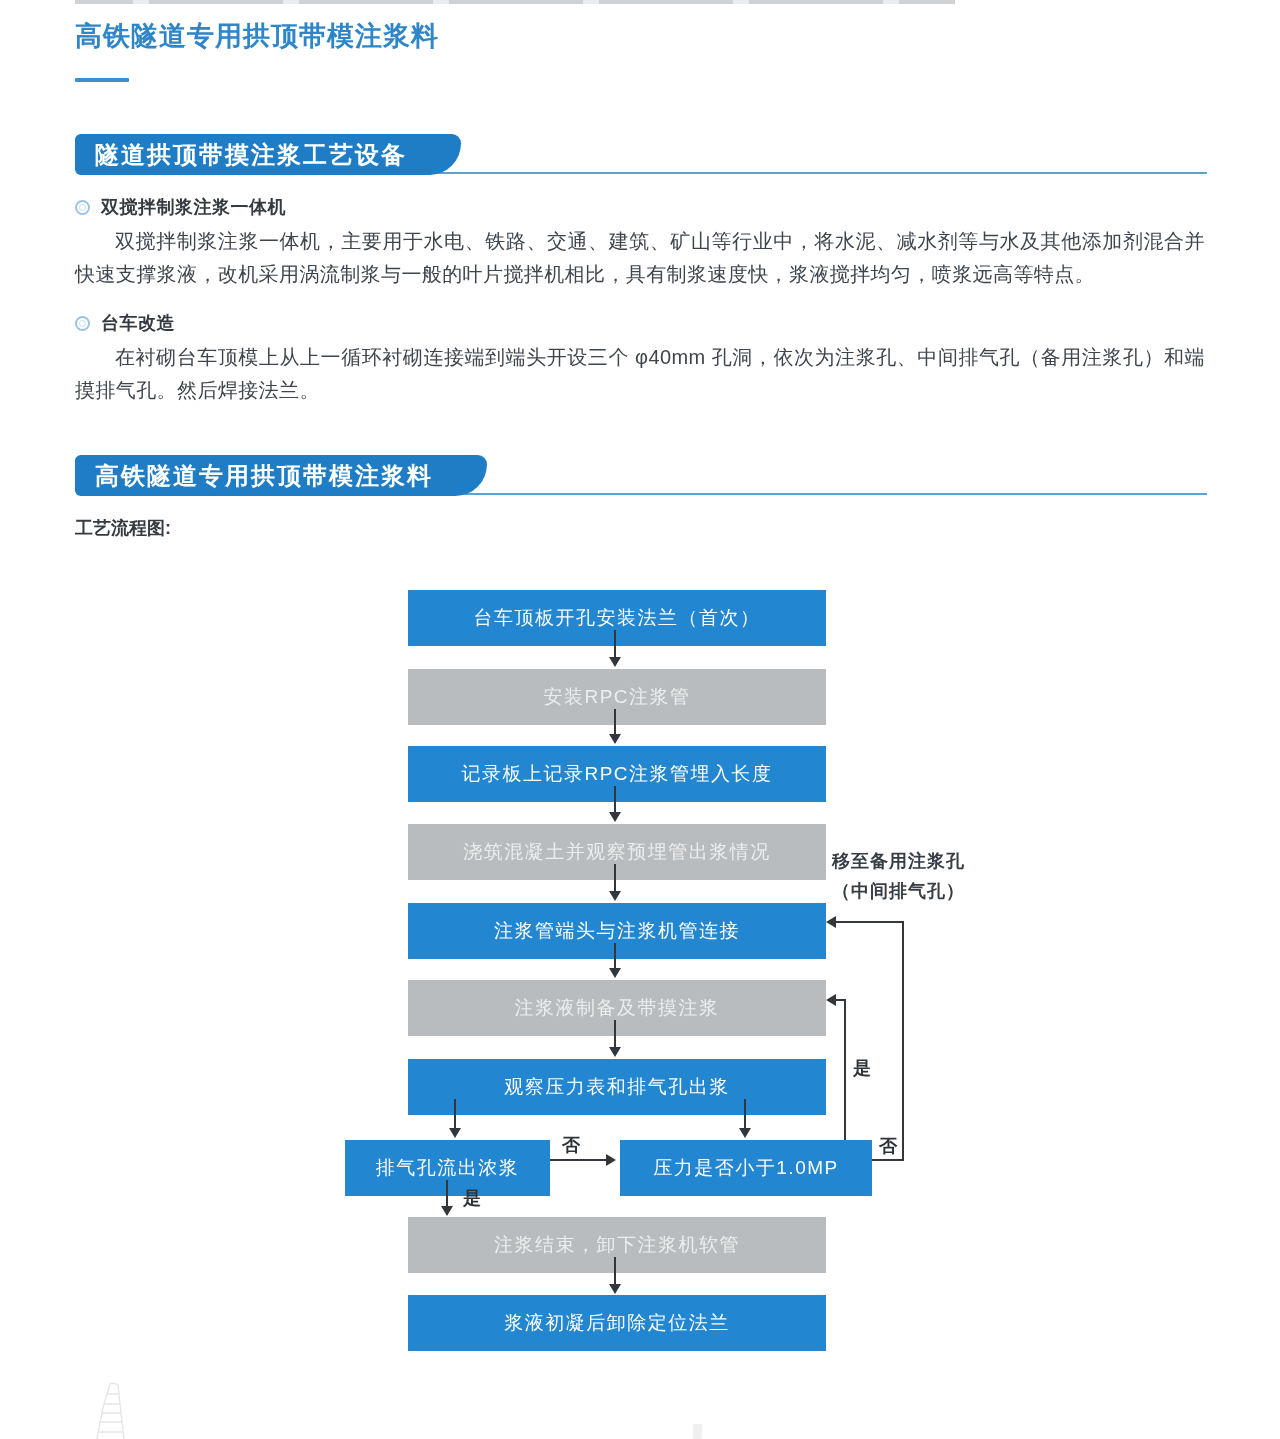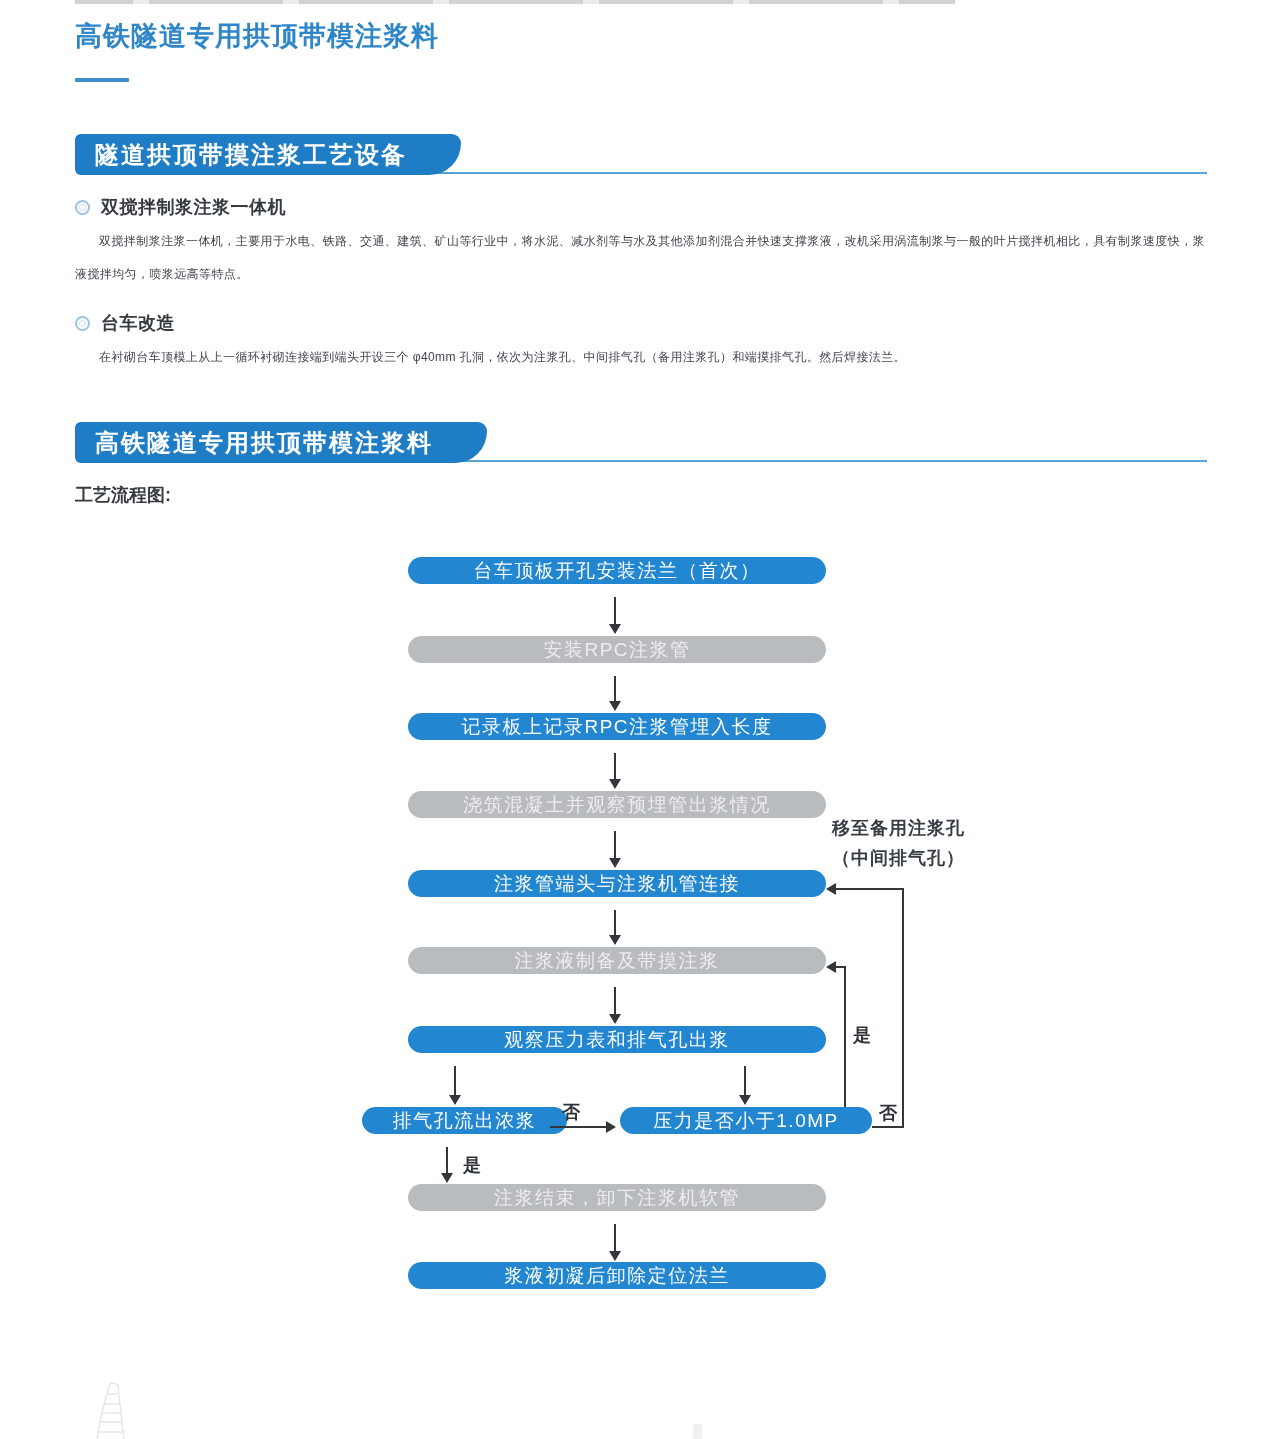--- a/index.html
+++ b/index.html
@@ -37,27 +37,27 @@
     border-radius:10px 16px 55px 10px;
   }
   .bullet-item{display:flex;align-items:center;gap:11px;margin-top:20px;}
   .ring-icon{
     width:15px;height:15px;border:2px solid #9cc3e2;border-radius:50%;
     display:inline-block;position:relative;flex:none;
   }
   .ring-icon::after{content:"";position:absolute;inset:2px;border:1.5px solid #c6def0;border-radius:50%;}
   .bullet-heading{font-size:18px;font-weight:bold;color:#343a40;letter-spacing:.5px;}
   p.body-text{
-    margin-top:6px;font-size:12px;line-height:33px;text-align:justify;
+    margin-top:6px;font-size:20px;line-height:33px;text-align:justify;
     text-indent:2em;color:#3f454c;letter-spacing:.4px;
   }
   .diagram-label{margin-top:20px;font-size:18px;font-weight:bold;color:#343a40;}
   .flow{position:relative;margin-top:50px;margin-left:-75px;width:1280px;height:760px;}
   .node{
-    position:absolute;height:27px;border-radius:16px;
+    position:absolute;height:56px;border-radius:0;
     display:flex;align-items:center;justify-content:center;
     font-size:19px;letter-spacing:1.5px;
   }
   .node.blue{background:var(--node-blue);color:#fcfdfe;}
   .node.gray{background:var(--node-gray);color:#ebedee;}
   .vl{position:absolute;width:2px;background:var(--arrow-dark);}
   .hl{position:absolute;height:2px;background:var(--arrow-dark);}
   .ah-d{position:absolute;width:0;height:0;border-left:6px solid transparent;border-right:6px solid transparent;border-top:10px solid var(--arrow-dark);}
   .ah-l{position:absolute;width:0;height:0;border-top:6px solid transparent;border-bottom:6px solid transparent;border-right:10px solid var(--arrow-dark);}
   .ah-r{position:absolute;width:0;height:0;border-top:6px solid transparent;border-bottom:6px solid transparent;border-left:10px solid var(--arrow-dark);}
@@ -105,21 +105,21 @@
 
   <div class="flow">
 
     <div class="node blue" style="left:408px;top:0;width:418px;">台车顶板开孔安装法兰（首次）</div>
     <div class="node gray" style="left:408px;top:79px;width:418px;">安装RPC注浆管</div>
     <div class="node blue" style="left:408px;top:156px;width:418px;">记录板上记录RPC注浆管埋入长度</div>
     <div class="node gray" style="left:408px;top:234px;width:418px;">浇筑混凝土并观察预埋管出浆情况</div>
     <div class="node blue" style="left:408px;top:313px;width:418px;">注浆管端头与注浆机管连接</div>
     <div class="node gray" style="left:408px;top:390px;width:418px;">注浆液制备及带摸注浆</div>
     <div class="node blue" style="left:408px;top:469px;width:418px;">观察压力表和排气孔出浆</div>
-    <div class="node blue" style="left:362px;top:550px;width:205px;">排气孔流出浓浆</div>
+    <div class="node blue" style="left:345px;top:550px;width:205px;">排气孔流出浓浆</div>
     <div class="node blue" style="left:620px;top:550px;width:252px;">压力是否小于1.0MP</div>
     <div class="node gray" style="left:408px;top:627px;width:418px;">注浆结束，卸下注浆机软管</div>
     <div class="node blue" style="left:408px;top:705px;width:418px;">浆液初凝后卸除定位法兰</div>
 
     <div class="vl" style="left:614px;top:40px;height:29px;"></div>
     <div class="ah-d" style="left:609px;top:67px;"></div>
 
     <div class="vl" style="left:614px;top:119px;height:27px;"></div>
     <div class="ah-d" style="left:609px;top:144px;"></div>
 

